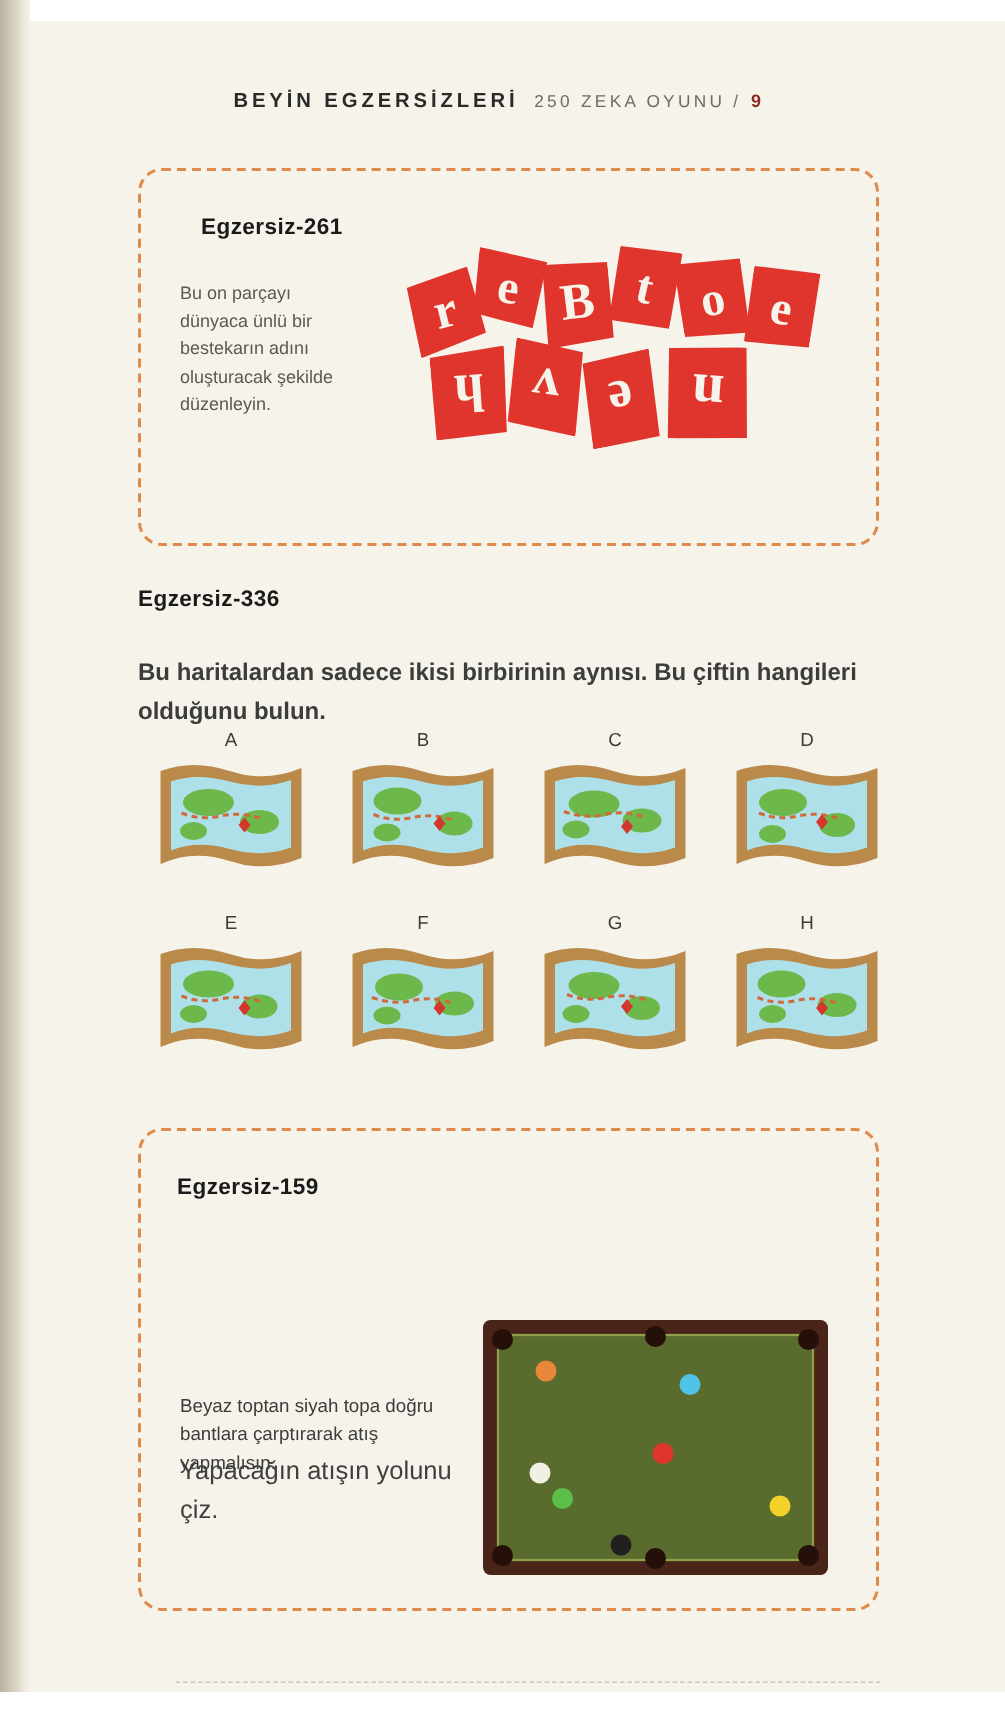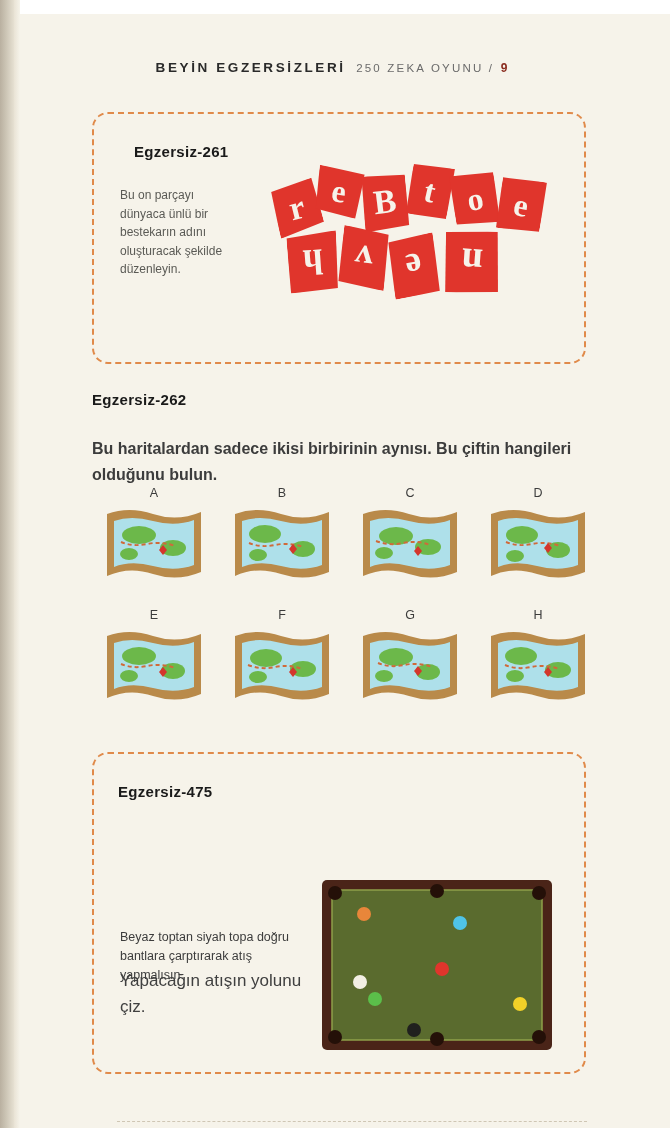--- a/index.html
+++ b/index.html
@@ -205,21 +205,21 @@
       <div class="piece" style="left:146px;top:4px;width:44px;height:54px;transform:rotate(13deg);font-size:32px;clip-path:polygon(0% 8%,94% 0%,100% 94%,8% 100%);">t</div>
       <div class="piece" style="left:190px;top:12px;width:46px;height:54px;transform:rotate(-11deg);font-size:32px;clip-path:polygon(4% 0%,100% 8%,94% 100%,0% 90%);">o</div>
       <div class="piece" style="left:236px;top:18px;width:46px;height:54px;transform:rotate(11deg);font-size:32px;clip-path:polygon(0% 6%,96% 0%,100% 92%,6% 100%);">e</div>
 
       <div class="piece" style="left:26px;top:72px;width:50px;height:60px;transform:rotate(176deg);font-size:36px;clip-path:polygon(4% 4%,98% 0%,100% 92%,0% 100%);">h</div>
       <div class="piece" style="left:78px;top:68px;width:48px;height:60px;transform:rotate(188deg);font-size:36px;clip-path:polygon(0% 0%,96% 6%,100% 100%,6% 94%);">v</div>
       <div class="piece" style="left:128px;top:76px;width:48px;height:60px;transform:rotate(170deg);font-size:36px;clip-path:polygon(6% 2%,100% 0%,94% 96%,0% 100%);">e</div>
       <div class="piece" style="left:182px;top:70px;width:56px;height:64px;transform:rotate(184deg);font-size:38px;clip-path:polygon(0% 6%,94% 0%,100% 94%,8% 100%);">n</div>
     </div>
 
-    <div class="ex-title" id="t262">Egzersiz-262</div>
+    <div class="ex-title" id="t262">Egzersiz-336</div>
     <div class="body-text" id="p262">Bu haritalardan sadece ikisi birbirinin aynısı. Bu çiftin hangileri olduğunu bulun.</div>
 
     <div class="map-grid">
 
       <div class="map-row">
         <div class="map-cell" style="left:0px;">
           <div class="map-label">A</div>
           <svg class="map-svg" width="102" height="82" viewBox="0 0 102 82">
             <path d="M4,10 Q26,2 50,10 Q74,18 98,8 L98,68 Q74,78 50,70 Q26,62 4,72 Z" fill="#b98a4a"></path>
             <path d="M11,17 Q28,11 50,17 Q72,23 91,16 L91,61 Q72,68 50,62 Q28,56 11,63 Z" fill="#aee0ea"></path>
@@ -316,21 +316,21 @@
             <path d="M18,39 Q30,44 44,41 Q58,38 72,43" stroke="#d06a3a" stroke-width="2" fill="none" stroke-dasharray="4 3"></path>
             <path d="M57,46 l4,-5 l4,5 l-4,5 Z" fill="#d4362c"></path>
           </svg>
         </div>
       </div>
 
     </div>
 
     <div class="dashed-box" id="box263"></div>
 
-    <div class="ex-title" id="t263">Egzersiz-475</div>
+    <div class="ex-title" id="t263">Egzersiz-159</div>
     <div class="body-text" id="p263b">Beyaz toptan siyah topa doğru bantlara çarptırarak atış yapmalısın.</div>
     <div class="body-text" id="p263c">Yapacağın atışın yolunu çiz.</div>
 
     <div class="table-wrap">
       <svg width="230" height="170" viewBox="0 0 230 170">
         <rect x="0" y="0" width="230" height="170" rx="5" fill="#4a2418"></rect>
         <rect x="10" y="10" width="210" height="150" fill="#5a6b2e"></rect>
         <rect x="10" y="10" width="210" height="150" fill="none" stroke="#8fa04a" stroke-width="1.5"></rect>
 
         <circle cx="13" cy="13" r="7" fill="#241008"></circle>

